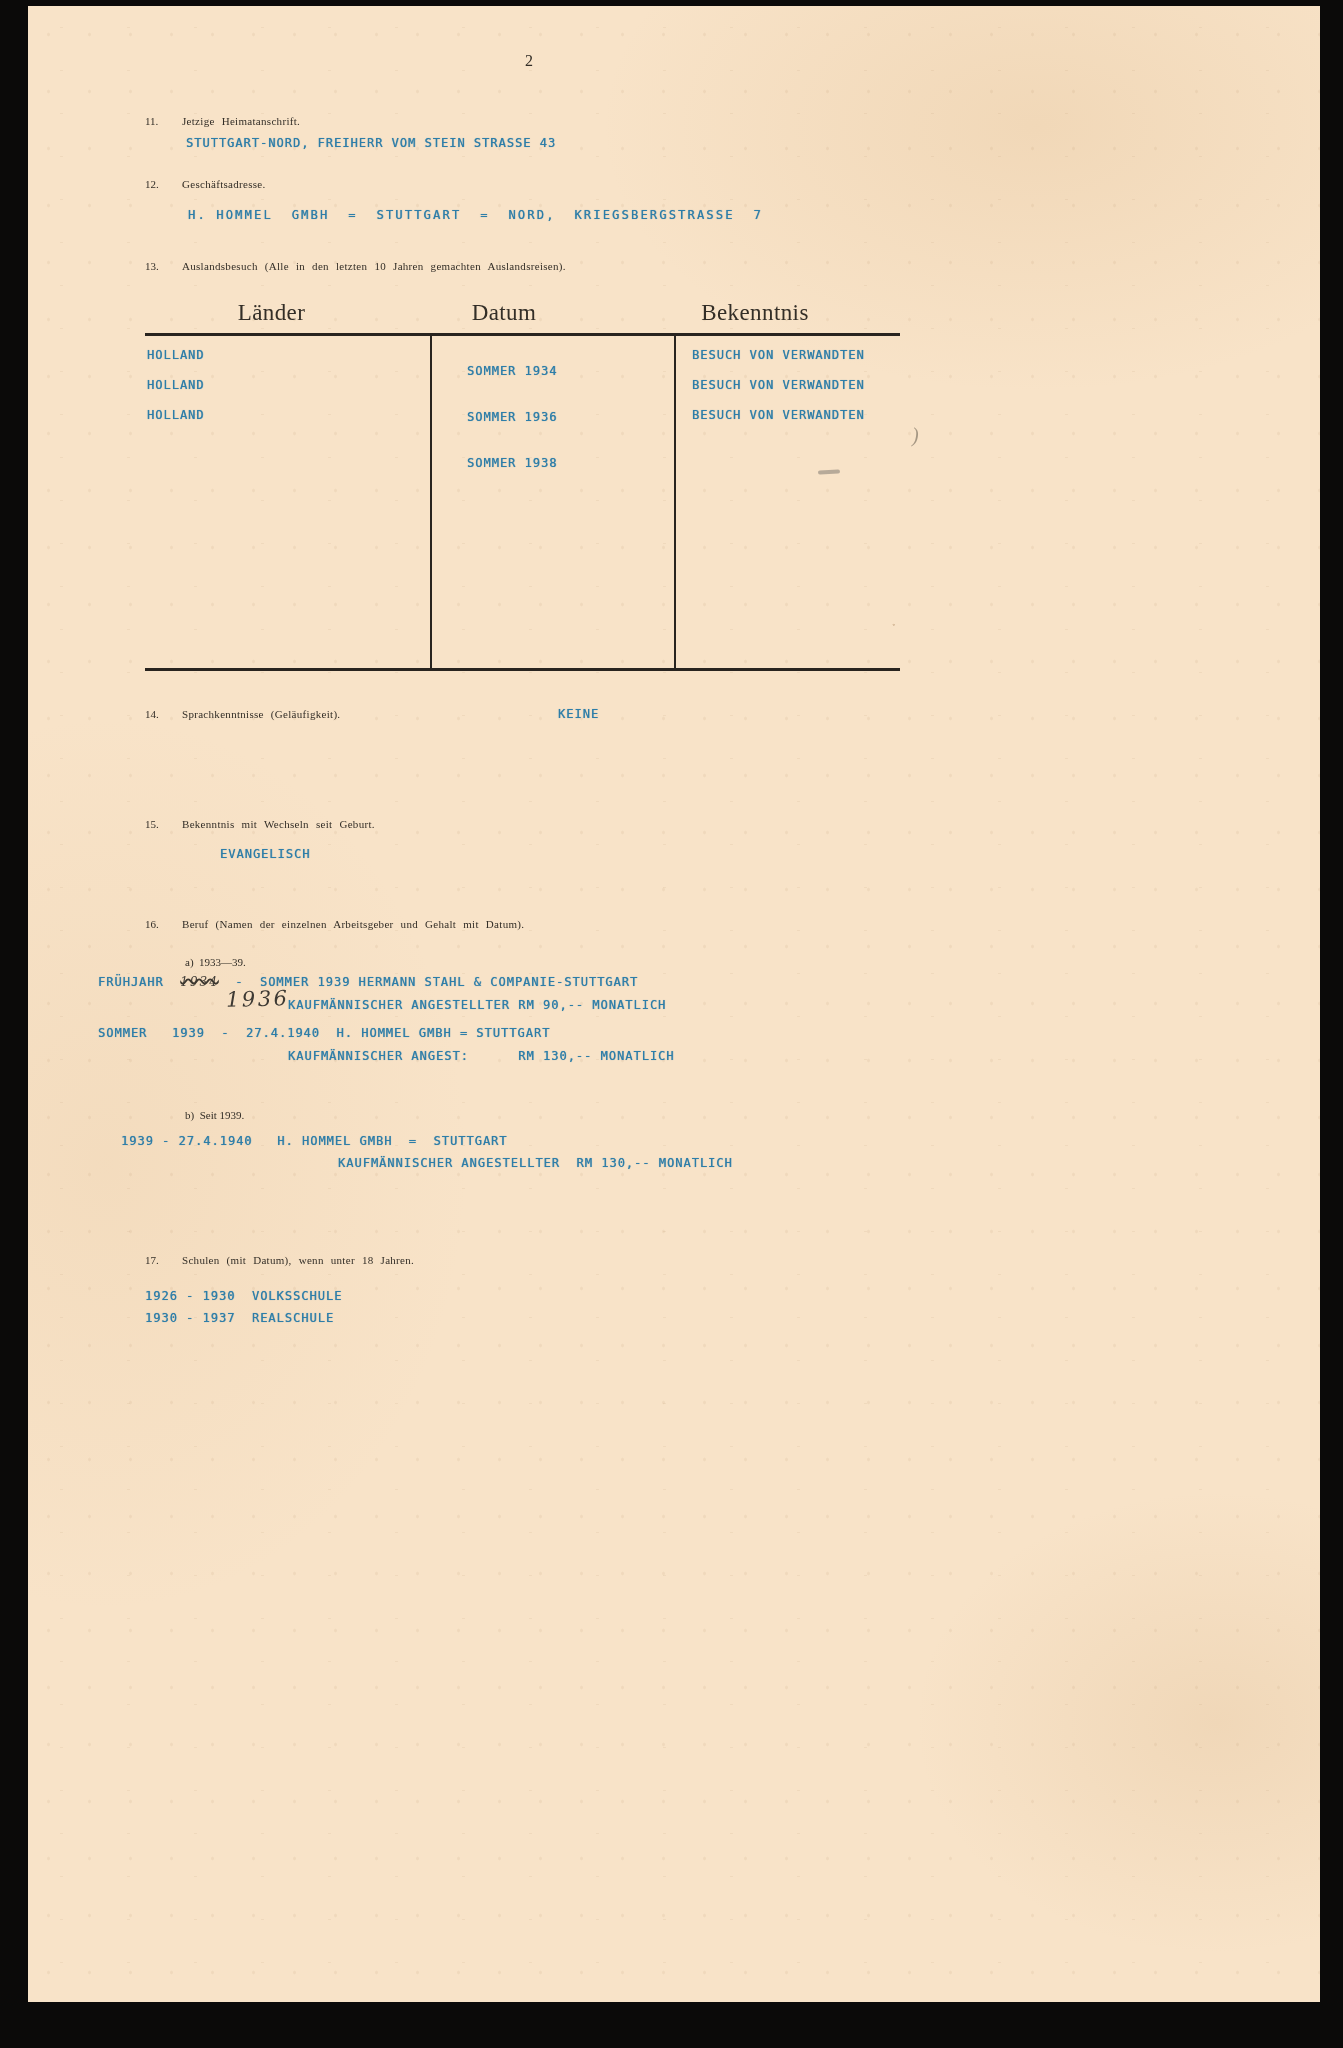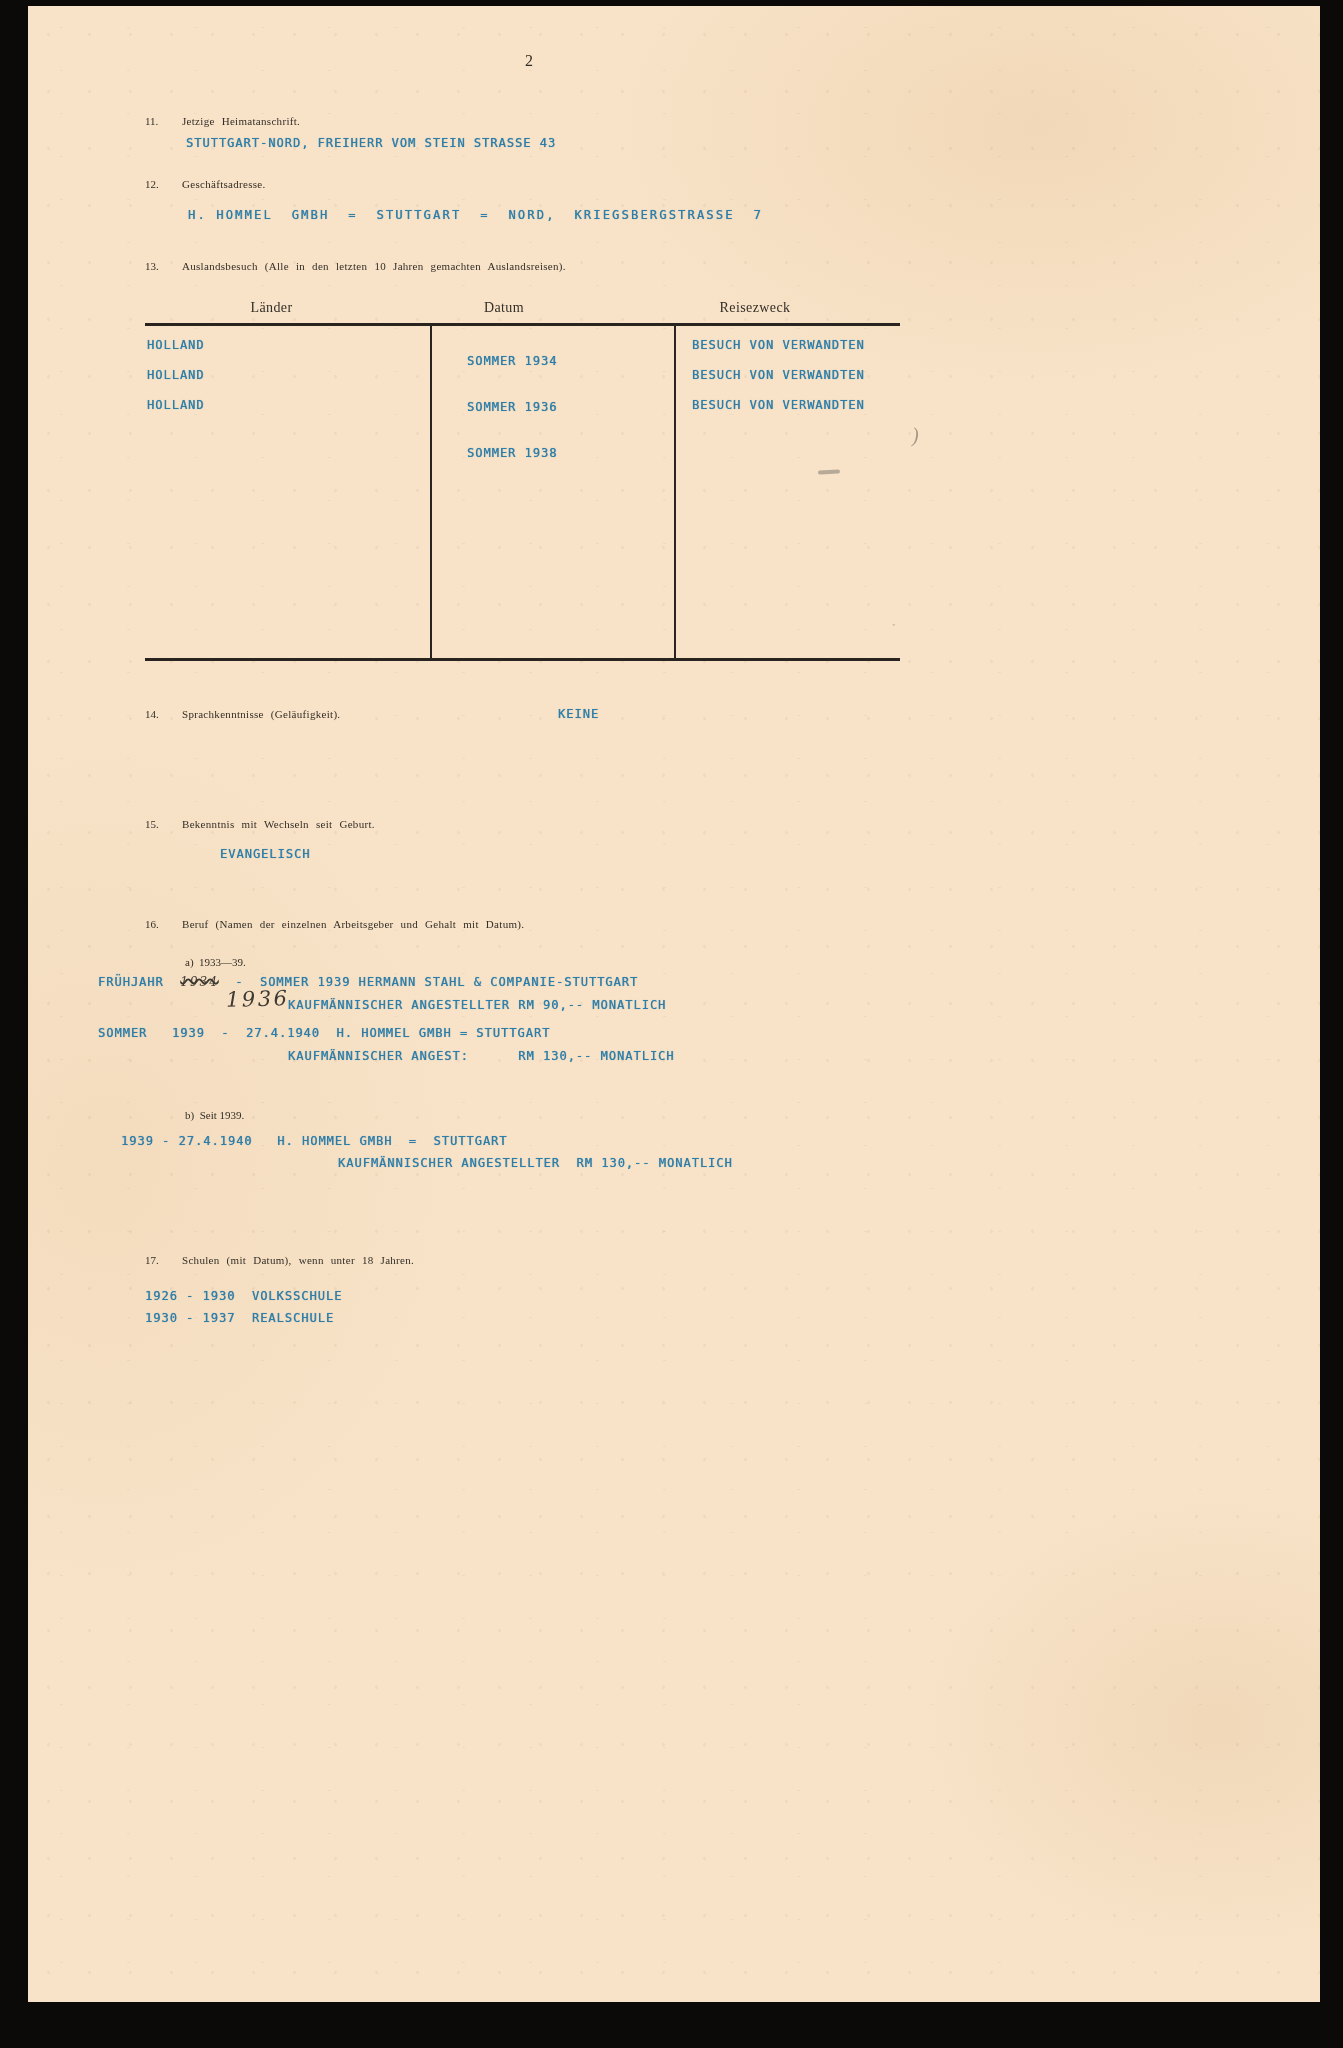--- a/index.html
+++ b/index.html
@@ -46,21 +46,21 @@
   .handwritten {
     position:absolute;
     font-family:"DejaVu Serif", serif; font-style:italic;
     font-size:21px; color:#3d3933; letter-spacing:2.5px;
     transform:rotate(-1.5deg);
   }
 
   
   #tbl { position:absolute; }
   .thead { display:grid; grid-template-columns:253px 212px 290px; padding-bottom:7px; }
-  .thead .hcell { text-align:center; font-size:14px; color:#332e27; letter-spacing:.4px; }
+  .thead .hcell { text-align:center; font-size:23px; color:#332e27; letter-spacing:.4px; }
   .tbody { display:grid; grid-template-columns:253px 212px 290px; height:338px;
            border-top:3px solid #29241f; border-bottom:3px solid #29241f;gap:32px; }
   .tcol { padding-top:9px; }
   .tcol + .tcol { border-left:2px solid #29241f; }
   .trow { height:30px; position:relative; }
   .trow .typed { position:static; display:block; }
   .c1 .typed { padding-left:2px; }
   .c2 .typed { padding-left:35px;margin-top:16px; }
   .c3 .typed { padding-left:16px; }
 
@@ -116,21 +116,21 @@
 
   <div id="q13" class="q printed">
     <span class="qnum">13.</span>
     <span class="qlabel">Auslandsbesuch (Alle in den letzten 10 Jahren gemachten Auslandsreisen).</span>
   </div>
 
   <div id="tbl">
     <div class="thead">
       <div class="hcell">Länder</div>
       <div class="hcell">Datum</div>
-      <div class="hcell">Reisezweck</div>
+      <div class="hcell">Bekenntnis</div>
     </div>
     <div class="tbody">
       <div class="tcol c1">
         <div class="trow">
             <span class="typed">HOLLAND</span>
           </div>
         <div class="trow">
             <span class="typed">HOLLAND</span>
           </div>
         <div class="trow">

